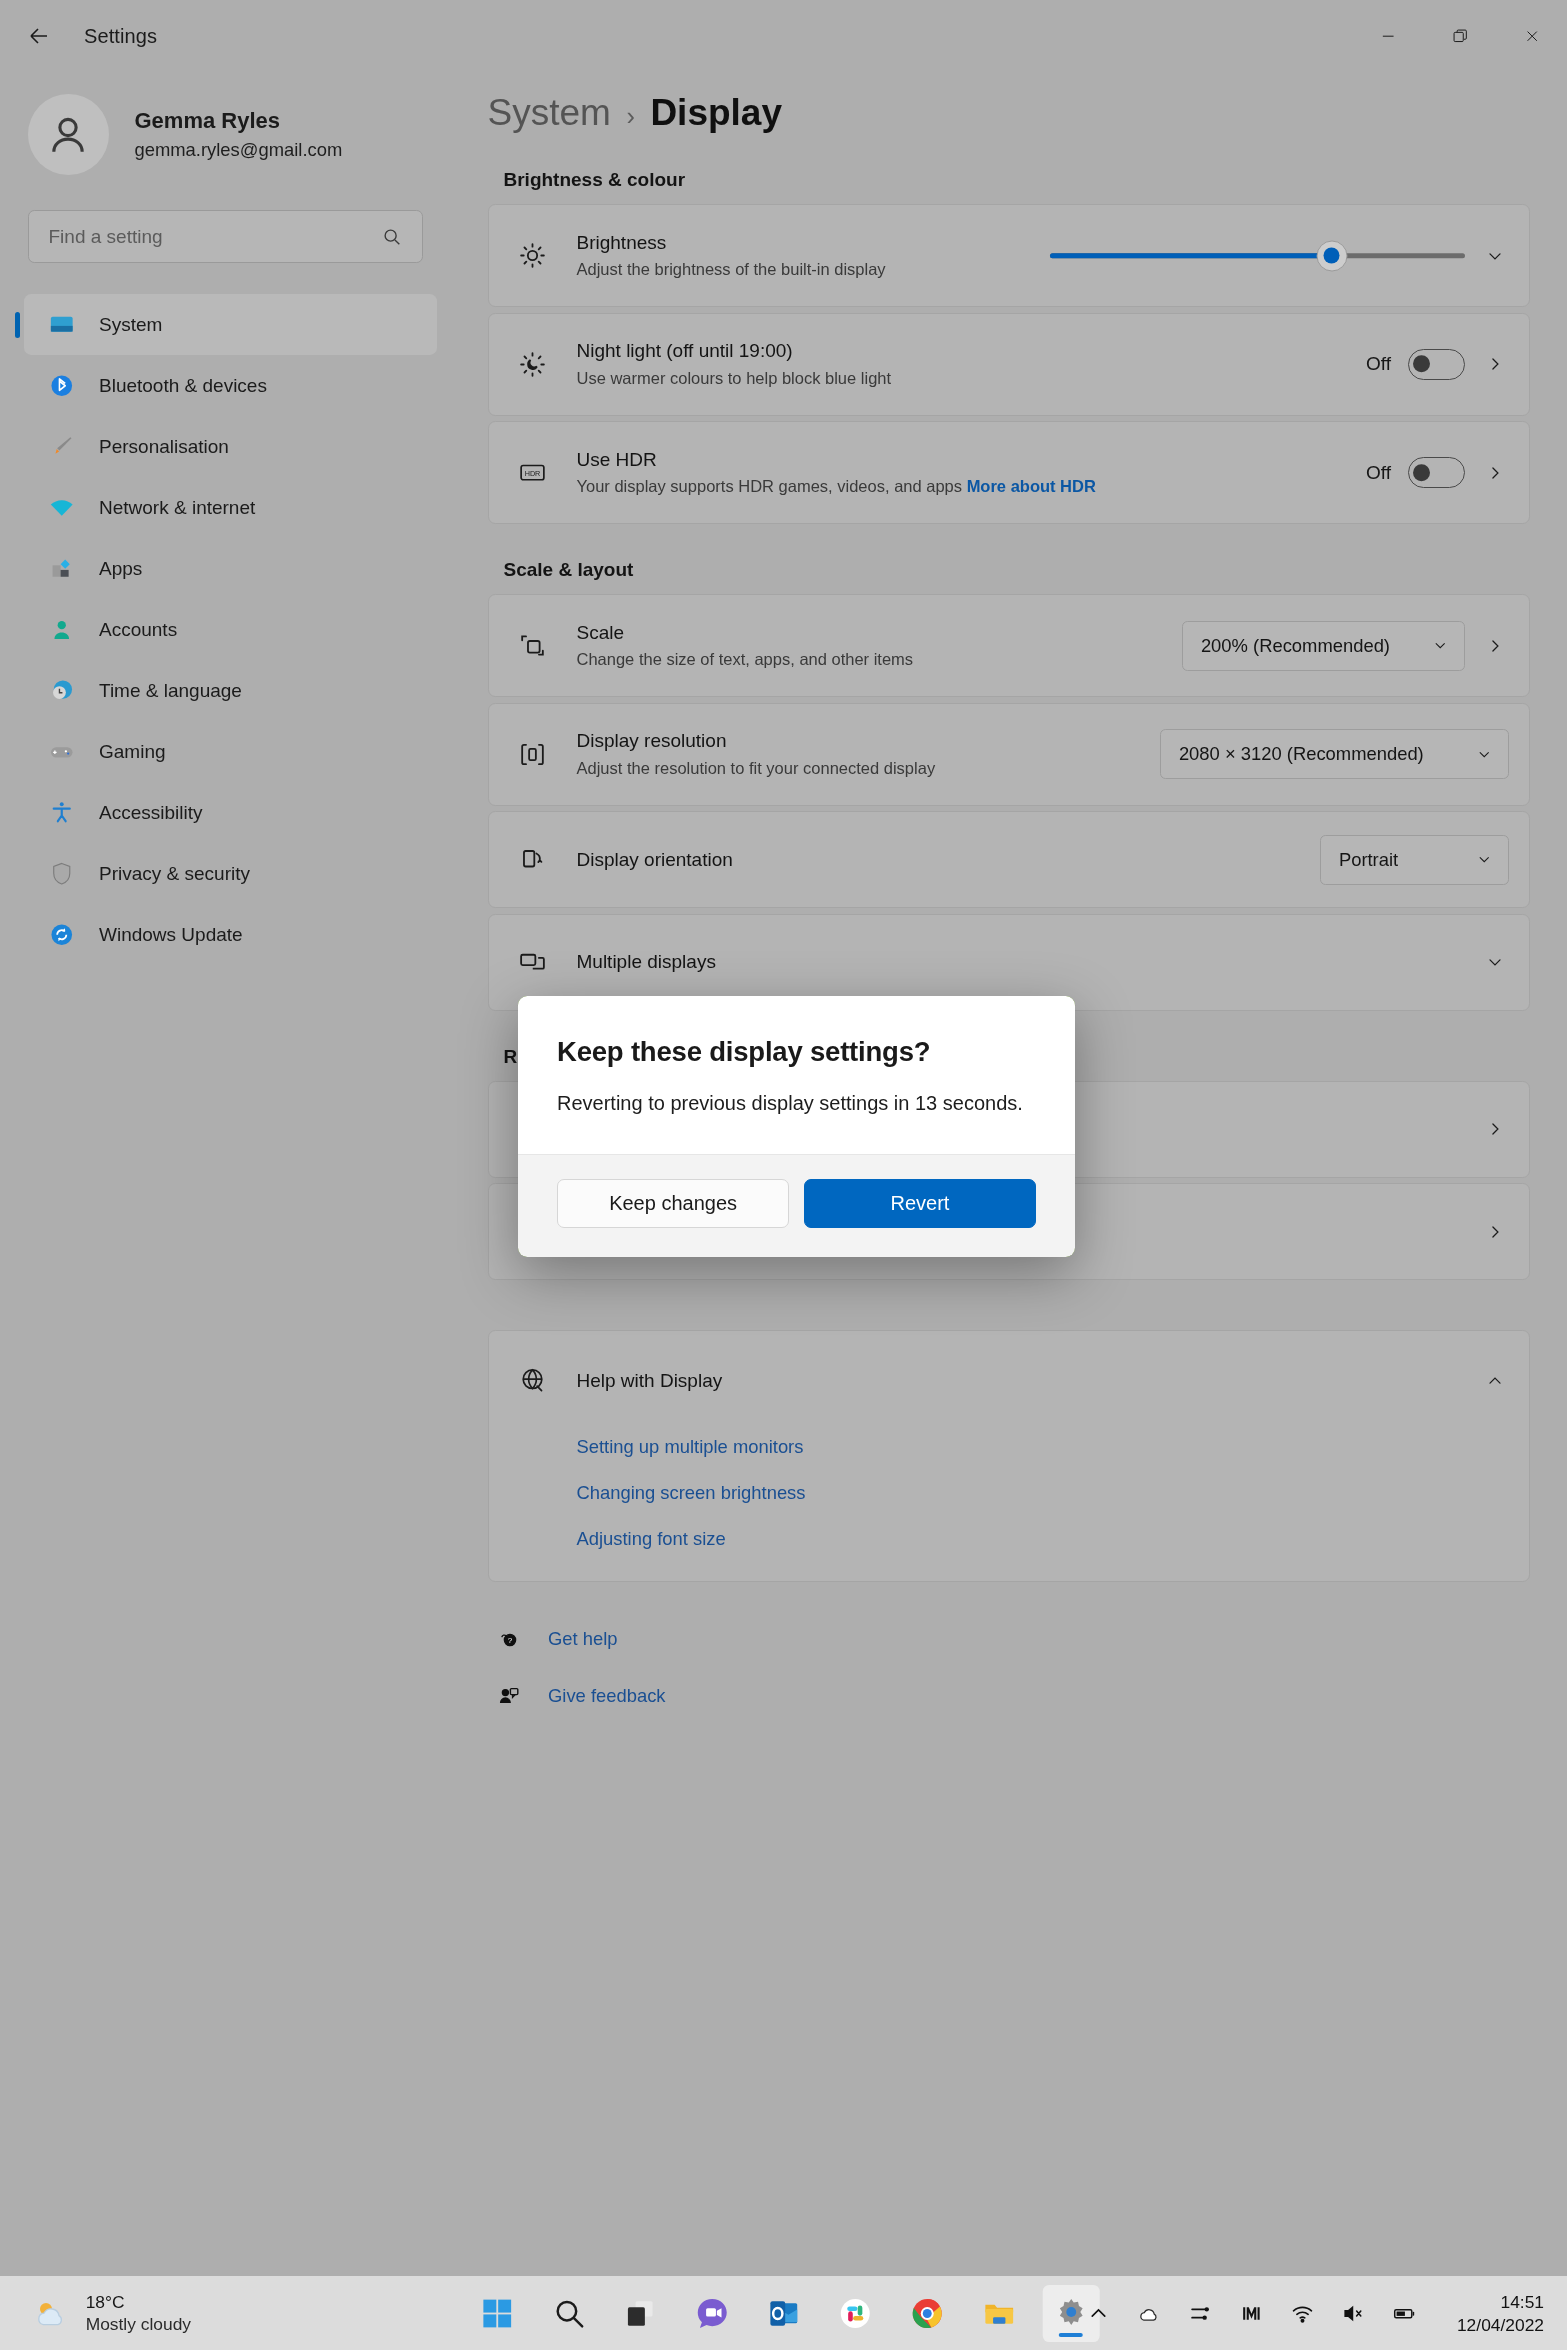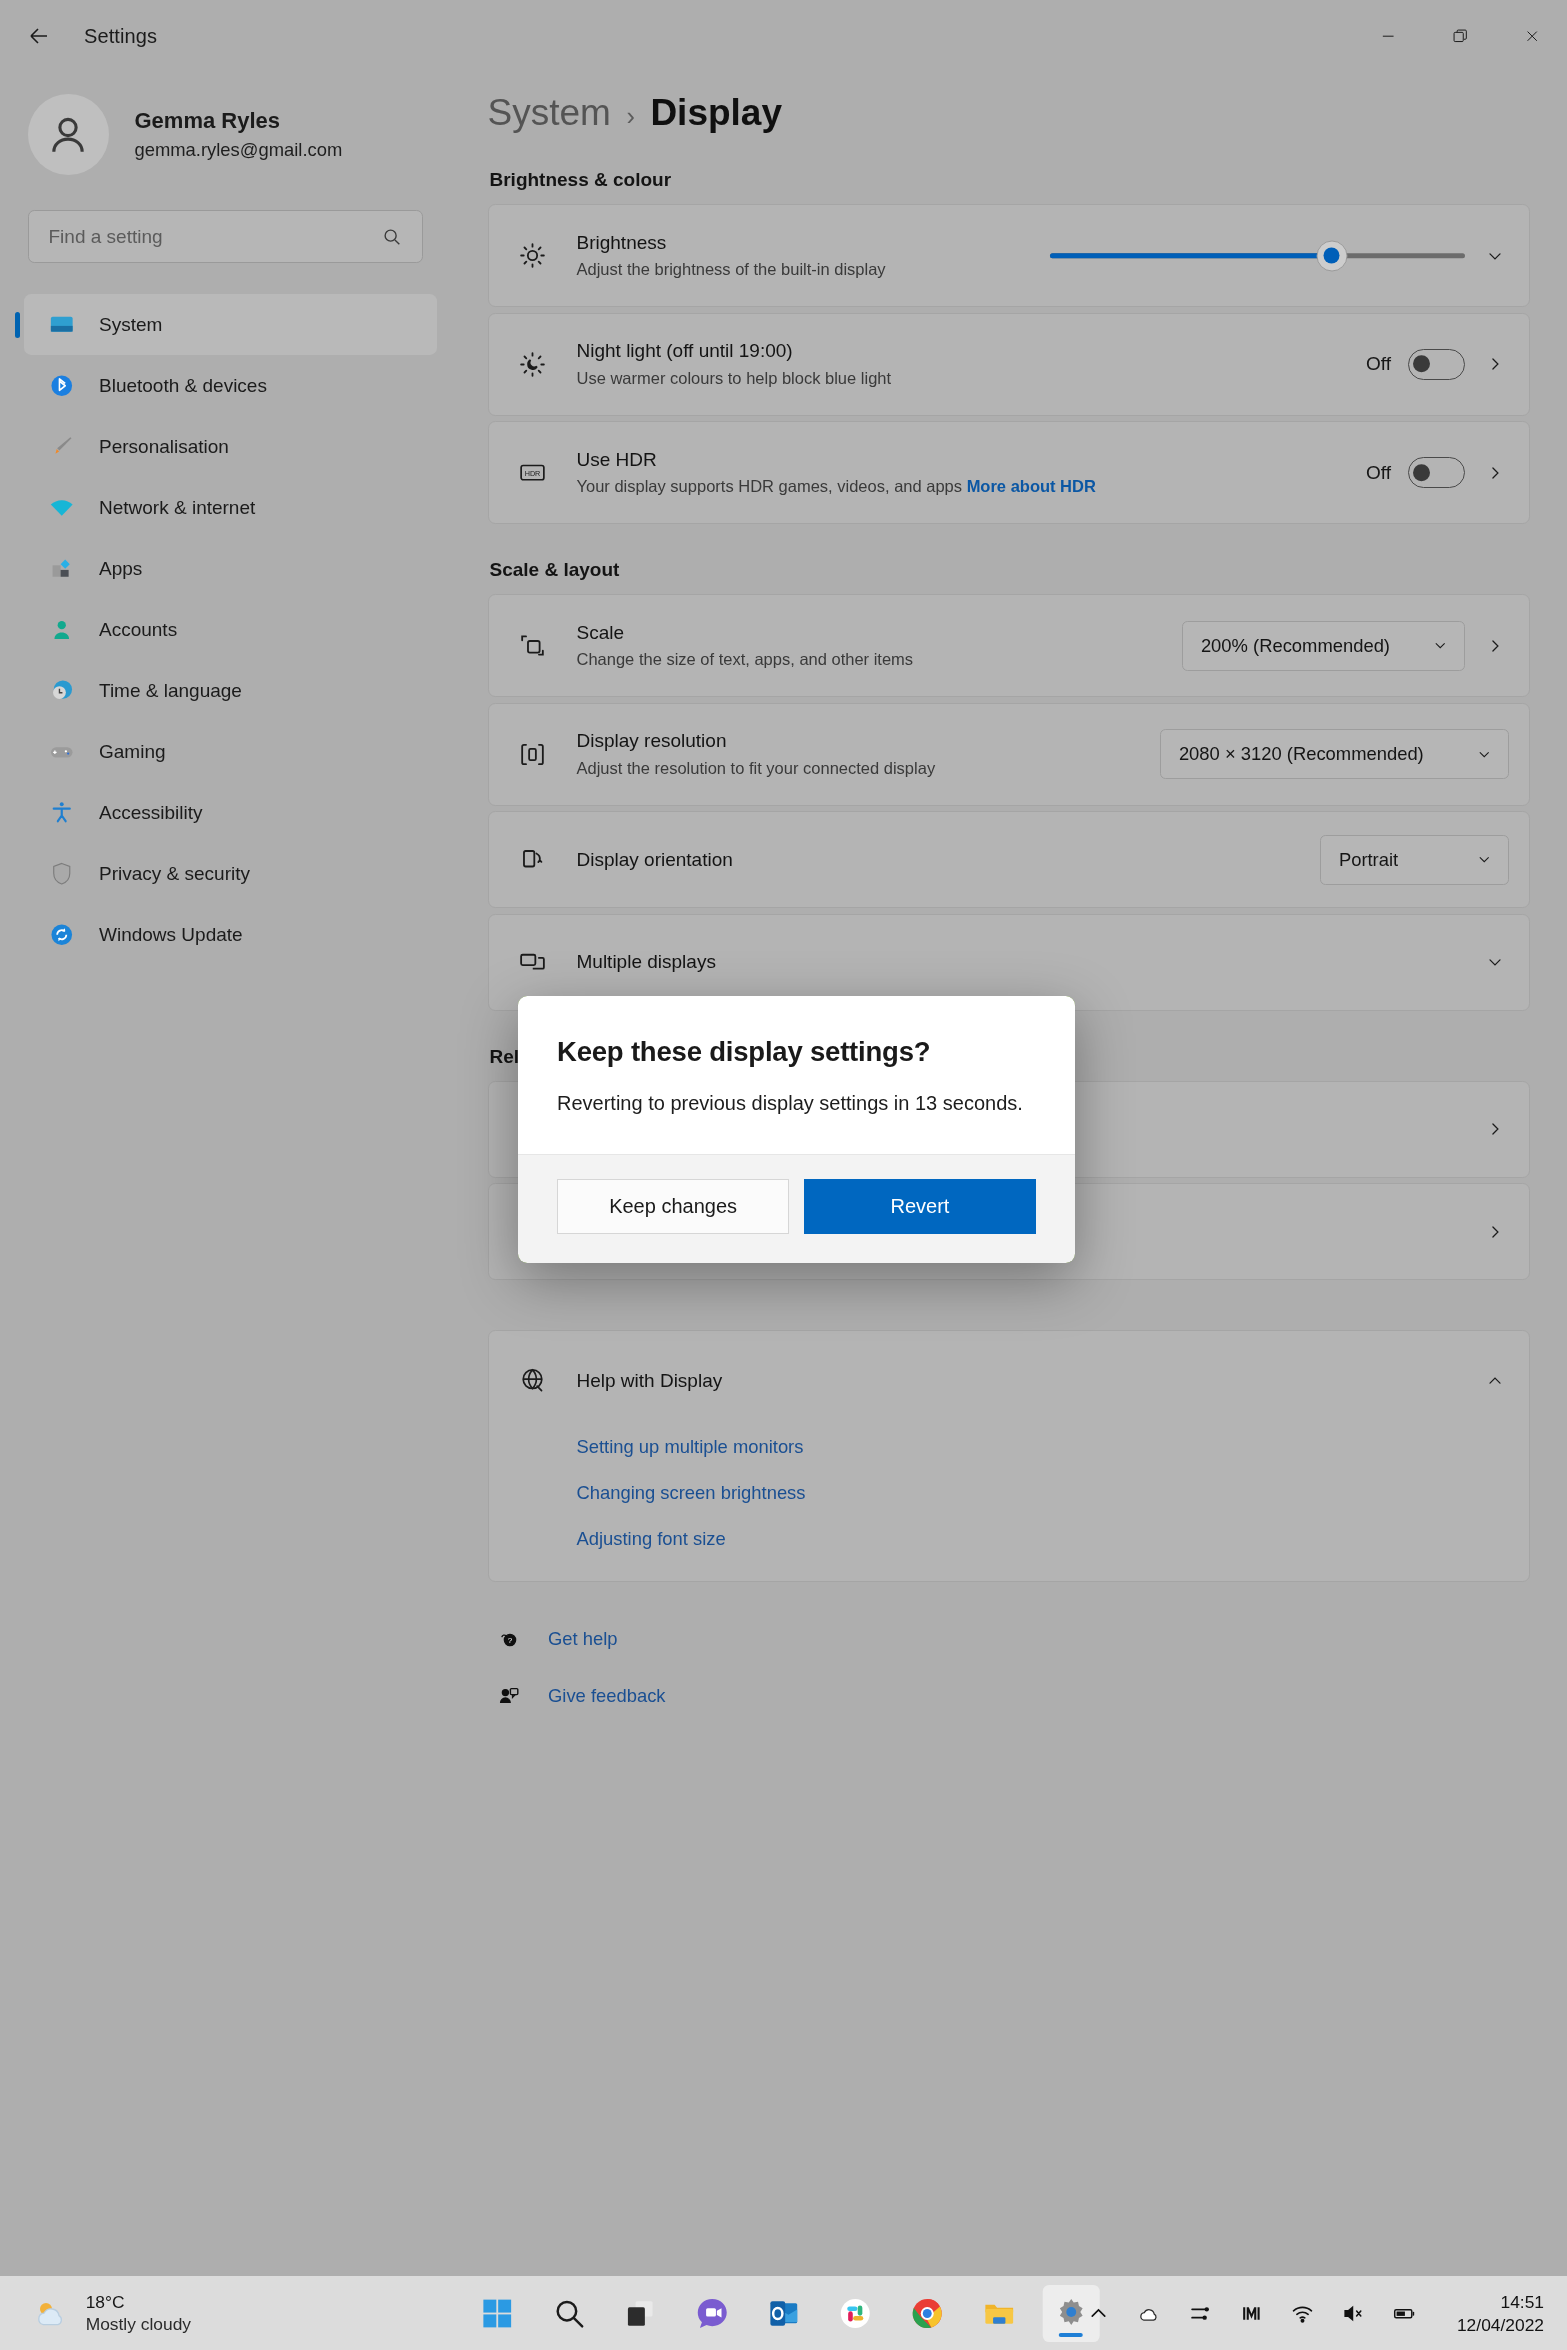--- a/index.html
+++ b/index.html
@@ -110,21 +110,21 @@
   .breadcrumb {
     display: flex; align-items: baseline;
     margin-top: 20px;
   }
   .bc-parent { font-size: 37px; color: #545454; }
   .bc-sep { font-size: 25px; color: #5c5c5c; margin: 0 15.6px; }
   .bc-current { font-size: 37px; color: #101010; font-weight: bold; }
 
   .section-title {
     font-size: 19px; color: #141414; font-weight: bold;
-    margin: 35px 0 13px 2px;
+    margin: 35px 0 13px 16px;
   }
 
   .card {
     position: relative;
     width: 1042px;
     background: #b4b4b4;
     border: 0.9px solid #a5a5a5;
     border-radius: 7.3px;
     margin-bottom: 5.5px;
     display: flex; align-items: center;
@@ -244,21 +244,21 @@
   .dialog-msg {
     font-size: 20px; color: #1d1d1d; margin-top: 24px;
   }
   .dialog-actions {
     background: #f3f3f3;
     border-top: 0.9px solid #e6e6e6;
     padding: 24px 39px 29px 39px;
     display: flex; gap: 14.7px;
   }
   .btn {
-    flex: 1; height: 55px; border-radius: 0;
+    flex: 1; height: 49px; border-radius: 7px;
     display: flex; align-items: center; justify-content: center;
     font-size: 20px;
   }
   .btn-secondary {
     background: #fbfbfb; border: 0.9px solid #d6d6d6; color: #1a1a1a;
   }
   .btn-primary {
     background: #0067c0; border: 0.9px solid #0067c0; color: #ffffff;
   }
 

